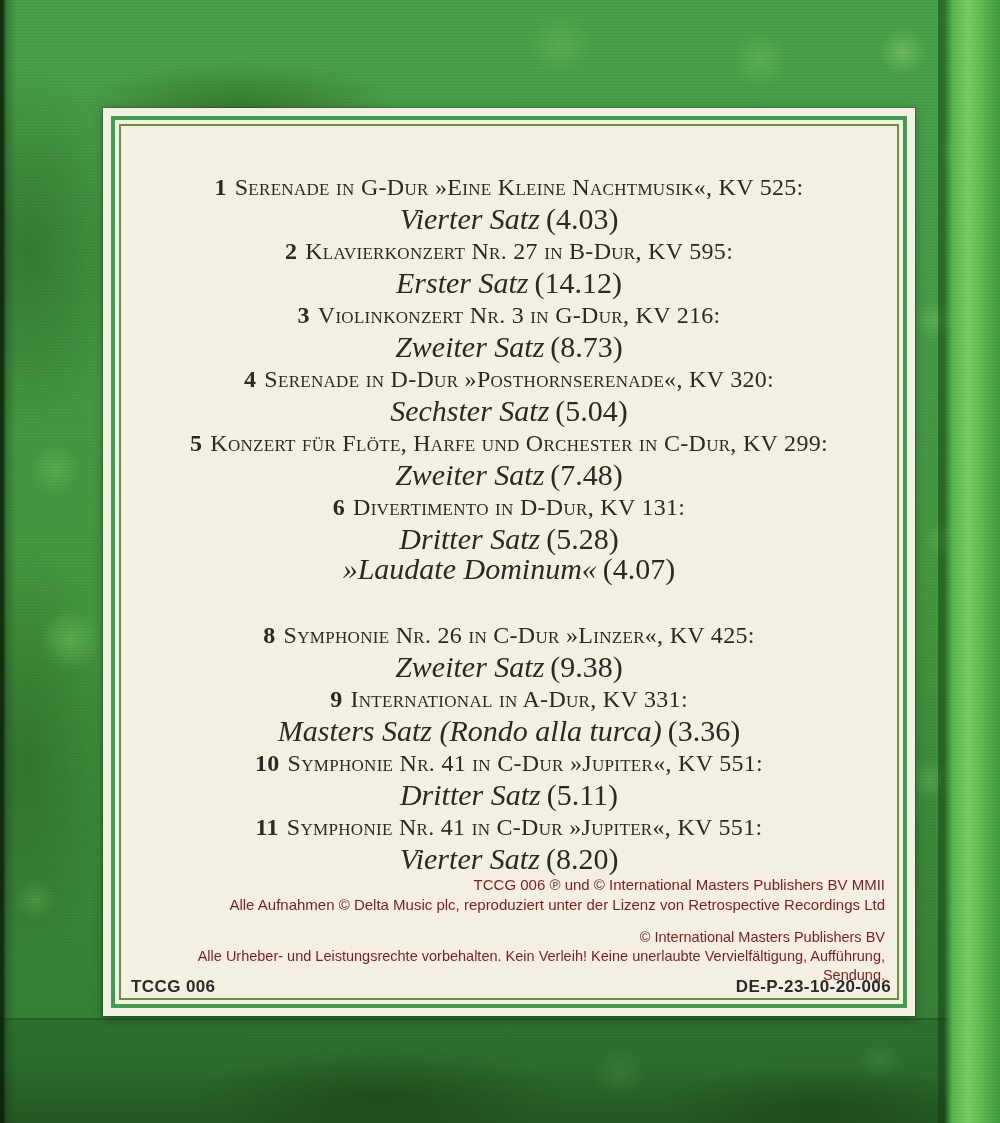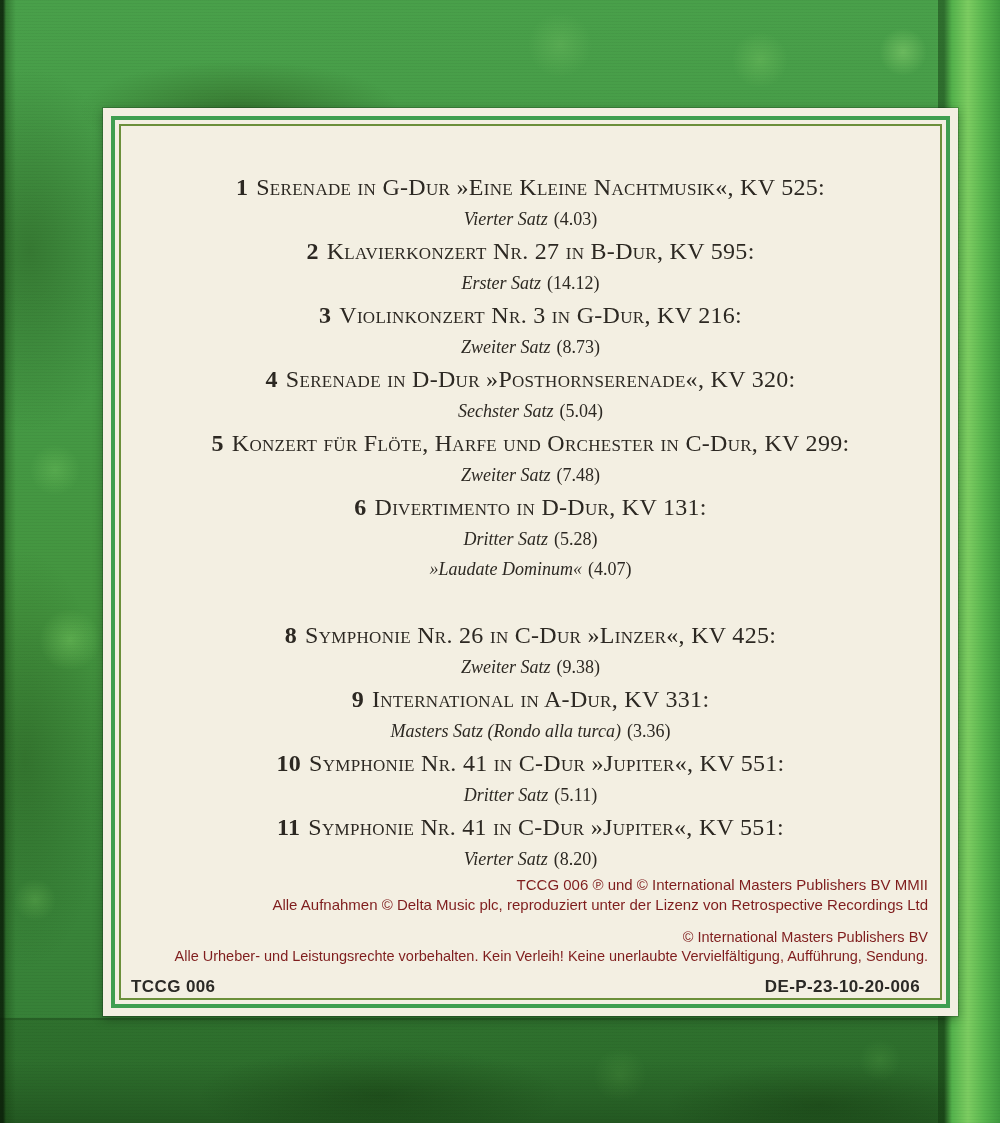--- a/index.html
+++ b/index.html
@@ -54,48 +54,47 @@
   
   .left-edge{
     position:absolute;top:0;left:0;width:16px;height:1123px;
     background:linear-gradient(90deg, rgba(10,30,8,.85) 0 3px, rgba(20,60,15,.35) 6px, transparent 100%);
   }
   
   .panel{
     position:absolute;left:103px;top:108px;width:812px;height:908px;
     background:#f3efe2;
     box-shadow:0 0 0 1px rgba(0,0,0,.18), 0 3px 10px rgba(0,0,0,.30);
-    padding-left:43px;
   }
   .frame{position:absolute;pointer-events:none;}
   .frame.outer{inset:8px;border:4px solid #3f9e50;}
   .frame.inner{inset:16px;border:2px solid #6b8f3a;}
   
   .tracks{
     position:absolute;left:30px;right:30px;top:62px;
     text-align:center;color:#2c2822;
   }
   .track{height:64px;}
   .t-title{
     font-size:24px;line-height:34px;letter-spacing:.3px;white-space:nowrap;
   }
   .t-num{font-weight:700;margin-right:8px;}
   .t-name{font-variant:small-caps;}
-  .t-sub{font-size:18px;line-height:30px;font-style:italic;white-space:nowrap;}
+  .t-sub{font-size:30px;line-height:30px;font-style:italic;white-space:nowrap;}
   .t-dur{font-style:normal;margin-left:6px;}
   
   .credits,.rights{
     position:absolute;left:30px;right:30px;text-align:right;
     font-family:"Liberation Sans", sans-serif;color:#7f1d1d;
   }
   .credits{top:767px;font-size:15px;line-height:20px;}
   .rights{top:820px;font-size:14.5px;line-height:19px;}
   
   .catalog-row{
-    position:absolute;left:28px;right:38px;bottom:19px;
+    position:absolute;left:28px;right:24px;bottom:19px;
     display:flex;justify-content:space-between;align-items:flex-end;
     font-family:"Liberation Sans", sans-serif;font-weight:700;
     font-size:17px;color:#2b2a26;letter-spacing:.4px;gap:40px;
   }
 </style>
 </head>
 <body>
 
 <div class="scene">
   <div class="bg"></div>

